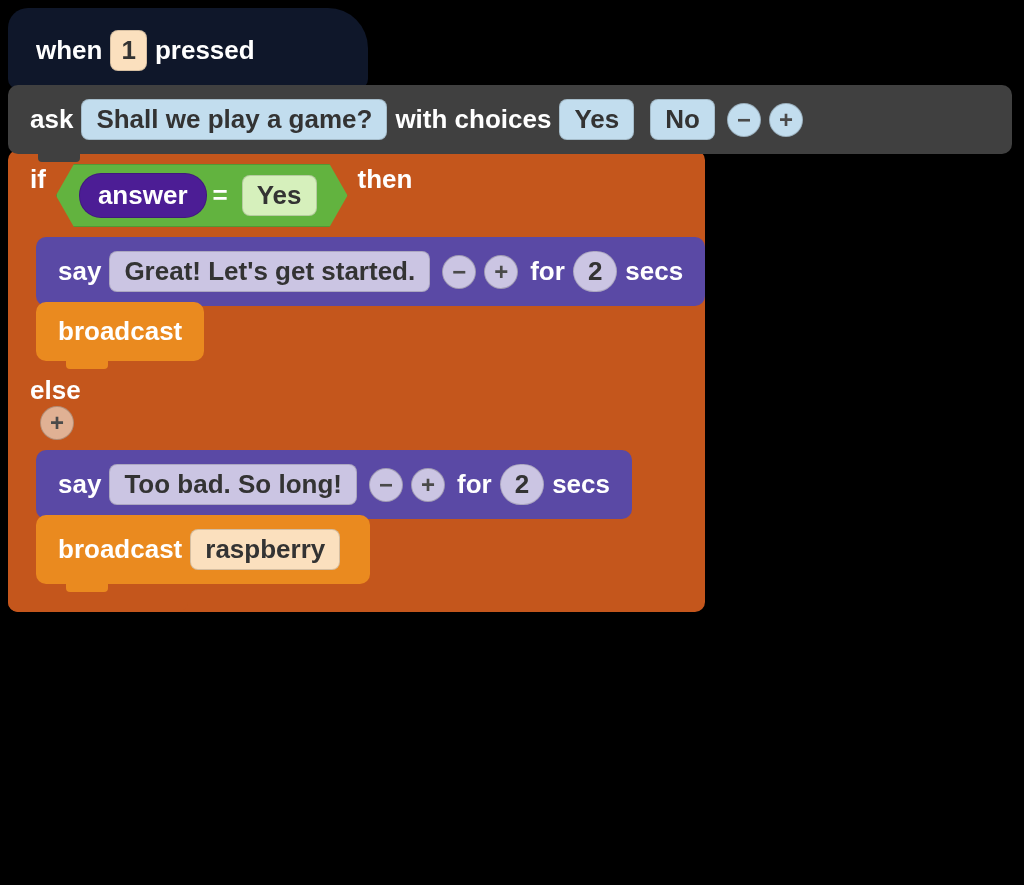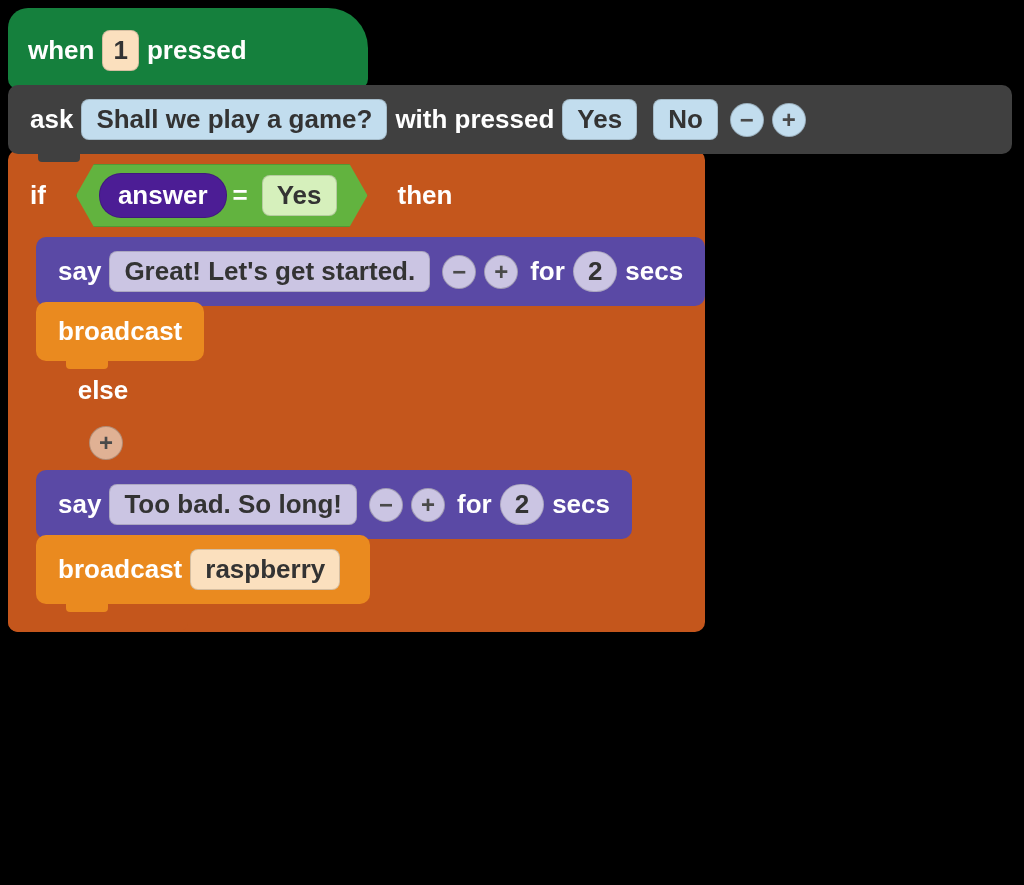--- a/index.html
+++ b/index.html
@@ -26,24 +26,24 @@
     display: flex;
     align-items: center;
     padding: 14px 22px;
     border-radius: 10px;
     margin-top: -4px;
     width: fit-content;
   }
 
   
   .hat {
-    background: #15803d;
+    background: #0f172a;
     border-top-left-radius: 20px;
     border-top-right-radius: 40px 40px;
-    padding: 22px 28px 18px 20px;
+    padding: 22px 28px 18px 28px;
     width: 360px;
   }
   .sensing { background: #404040; }
   .looks   { background: #5A49A5; }
   .events  { background: #EA8A1F; }
 
   
   .notch-top::before,
   .notch-bottom::after {
     content: "";
@@ -122,23 +122,22 @@
   
   .cwrap {
     background: #C4561C;
     border-radius: 10px;
     width: fit-content;
     margin-top: -4px;
     min-width: 480px;
   }
   .cwrap .arm {
     display: flex;
-    align-items: center;
+    align-items: flex-start;
     padding: 14px 22px;
-    gap: 20px;
   }
   .cwrap .mouth {
     padding-left: 28px;
     position: relative;
   }
   .cwrap .mouth::before {
     content: "";
     position: absolute;
     left: 0; top: 0; bottom: 0;
     width: 26px;
@@ -160,21 +159,21 @@
 
   <div class="block hat notch-bottom">
     <span class="label">when</span>
     <span class="slot narrow tint-events">1</span>
     <span class="label">pressed</span>
   </div>
 
   <div class="block sensing notch-bottom" style="width:1004px;">
     <span class="label">ask</span>
     <span class="slot tint-sensing" style="min-width:300px; justify-content:flex-start;">Shall we play a game?</span>
-    <span class="label">with pressed</span>
+    <span class="label">with choices</span>
     <span class="slot tint-sensing">Yes</span>
     <span class="slot tint-sensing">No</span>
     <span class="bubble tint-sensing">−</span>
     <span class="bubble tint-sensing">+</span>
   </div>
 
   <div class="cwrap">
 
     <div class="arm">
       <span class="label">if</span>

